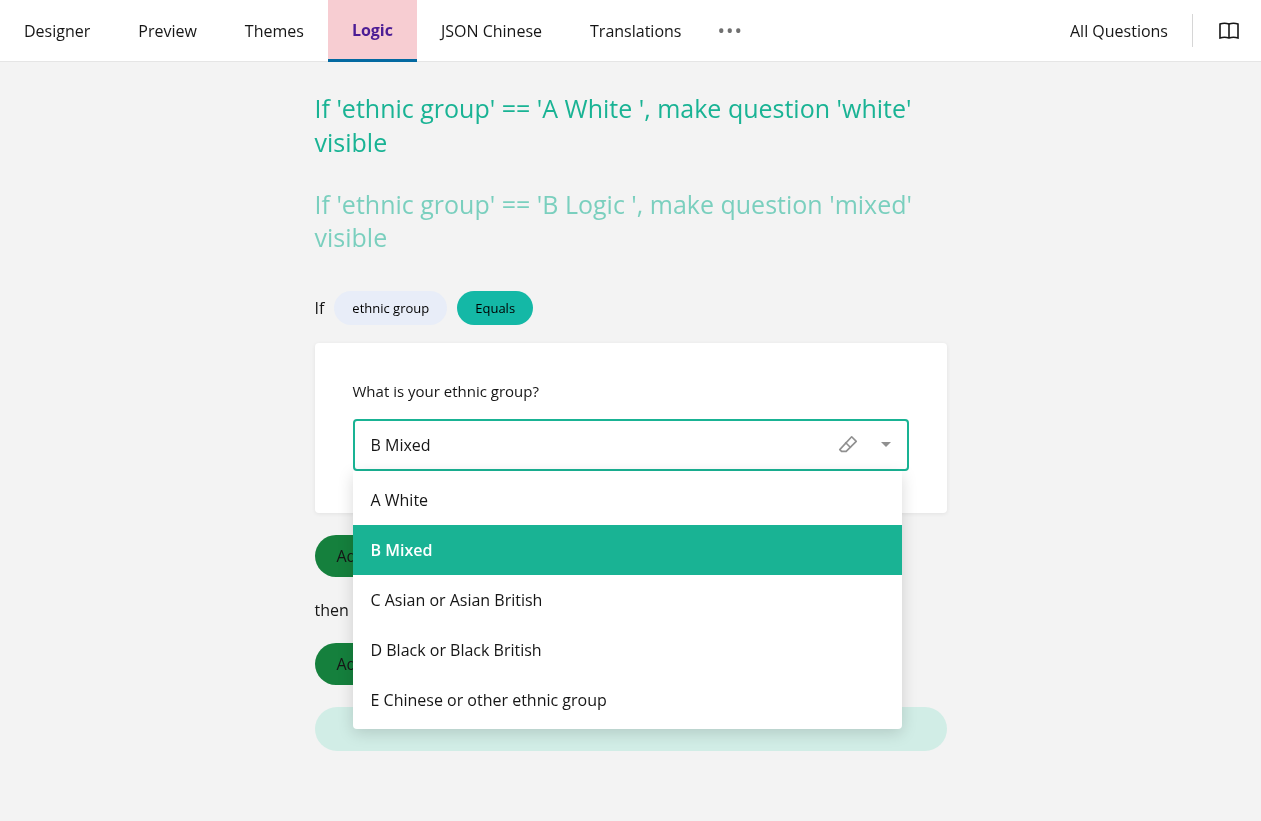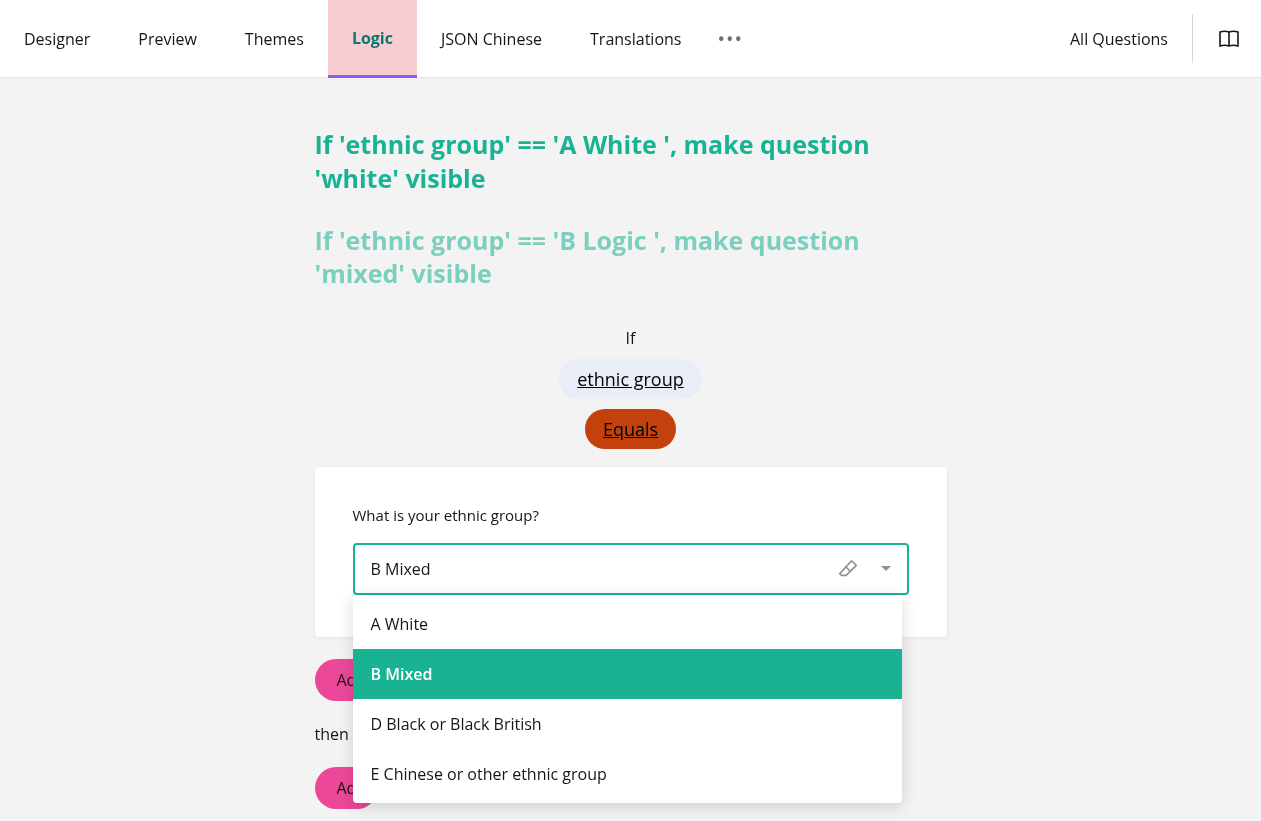--- a/index.html
+++ b/index.html
@@ -6,40 +6,40 @@
   body {
     font-family: "Open Sans", "Segoe UI", -apple-system, Arial, sans-serif;
     background: #f3f3f3;
     width: 1261px;
     height: 821px;
     overflow: hidden;
     color: #161616;
   }
   .topbar {
     background: #fff;
-    height: 78px;
+    height: 62px;
     display: flex;
     align-items: stretch;
     border-bottom: 1px solid #e5e5e5;
     position: relative;
   }
   .tab {
     display: flex;
     align-items: center;
     padding: 0 24px;
     font-size: 16px;
     color: #161616;
     cursor: pointer;
     user-select: none;
   }
   .tab.active {
     background: #f7cdd2;
     font-weight: 700;
-    color: #0f766e;
-    border-bottom: 3px solid #8b5cf6;
+    color: #4c1d95;
+    border-bottom: 3px solid #0369a1;
     margin-bottom: -1px;
   }
   .more-dots {
     display: flex;
     align-items: center;
     padding: 0 12px;
     cursor: pointer;
     color: #707070;
     font-size: 20px;
     letter-spacing: 1px;
@@ -65,45 +65,42 @@
     display: flex;
     justify-content: center;
   }
   .content-inner {
     width: 632px;
     position: relative;
   }
   .rule-heading {
     color: #19b394;
     font-size: 25px;
-    font-weight: 700;
+    font-weight: 400;
     line-height: 1.35;
     margin-bottom: 28px;
-    margin-top: 20px;
   }
   .rule-heading.muted { opacity: 0.55; }
 
   .cond-row {
     display: flex;
     align-items: center;
     gap: 10px;
     margin-top: 36px;
     margin-bottom: 18px;
     font-size: 16px;
-    flex-direction: column;
   }
   .pill {
     border-radius: 20px;
     padding: 8px 18px;
-    font-size: 18px;
-    cursor: pointer;
-    text-decoration: underline;
+    font-size: 13px;
+    cursor: pointer;
   }
   .pill-question { background: #e8edf8; color: #000; }
-  .pill-operator { background: #c2410c; color: #000; }
+  .pill-operator { background: #14b8a6; color: #000; }
 
   .panel {
     background: #fff;
     border-radius: 4px;
     box-shadow: 0 1px 4px rgba(0,0,0,0.07);
     padding: 38px 38px 42px 38px;
     position: relative;
     z-index: 5;
   }
   .panel-label {
@@ -152,21 +149,21 @@
     color: #161616;
   }
   .dropdown-item.selected {
     background: #19b394;
     color: #fff;
     font-weight: 600;
   }
 
   .add-pill {
     margin-top: 22px;
-    background: #ec4899;
+    background: #15803d;
     border-radius: 24px;
     padding: 10px 22px;
     font-size: 16px;
     display: inline-block;
   }
   .then-label {
     margin-top: 22px;
     font-size: 16px;
   }
   .done-bar {
@@ -226,20 +223,21 @@
             <span class="icon-slot">
               <svg width="10" height="10" viewBox="0 0 10 10">
                   <path d="M0 2l5 5 5-5z" fill="#909090"></path>
                 </svg>
             </span>
           </span>
         </div>
         <div class="dropdown">
           <div class="dropdown-item">A White</div>
           <div class="dropdown-item selected">B Mixed</div>
+          <div class="dropdown-item">C Asian or Asian British</div>
           <div class="dropdown-item">D Black or Black British</div>
           <div class="dropdown-item">E Chinese or other ethnic group</div>
         </div>
       </div>
     </div>
 
     <div class="add-pill">Ad</div>
     <div class="then-label">then</div>
     <div class="add-pill">Ad</div>
     <div class="done-bar"></div>

